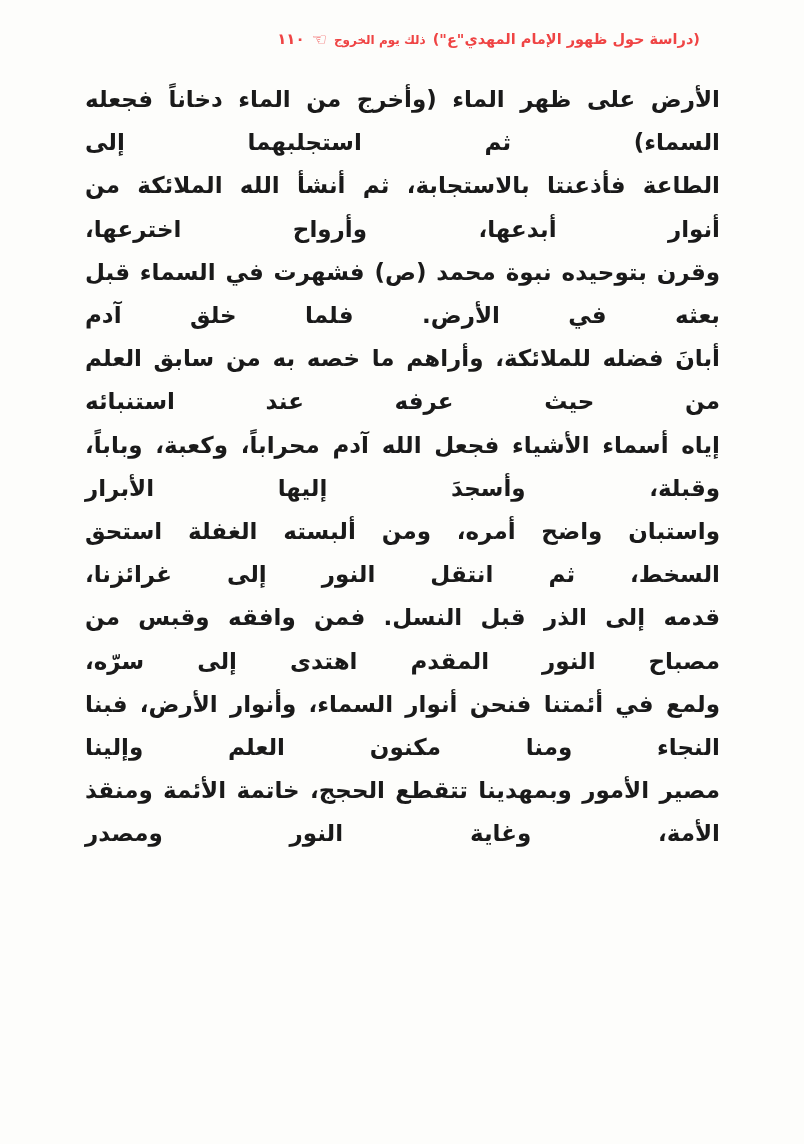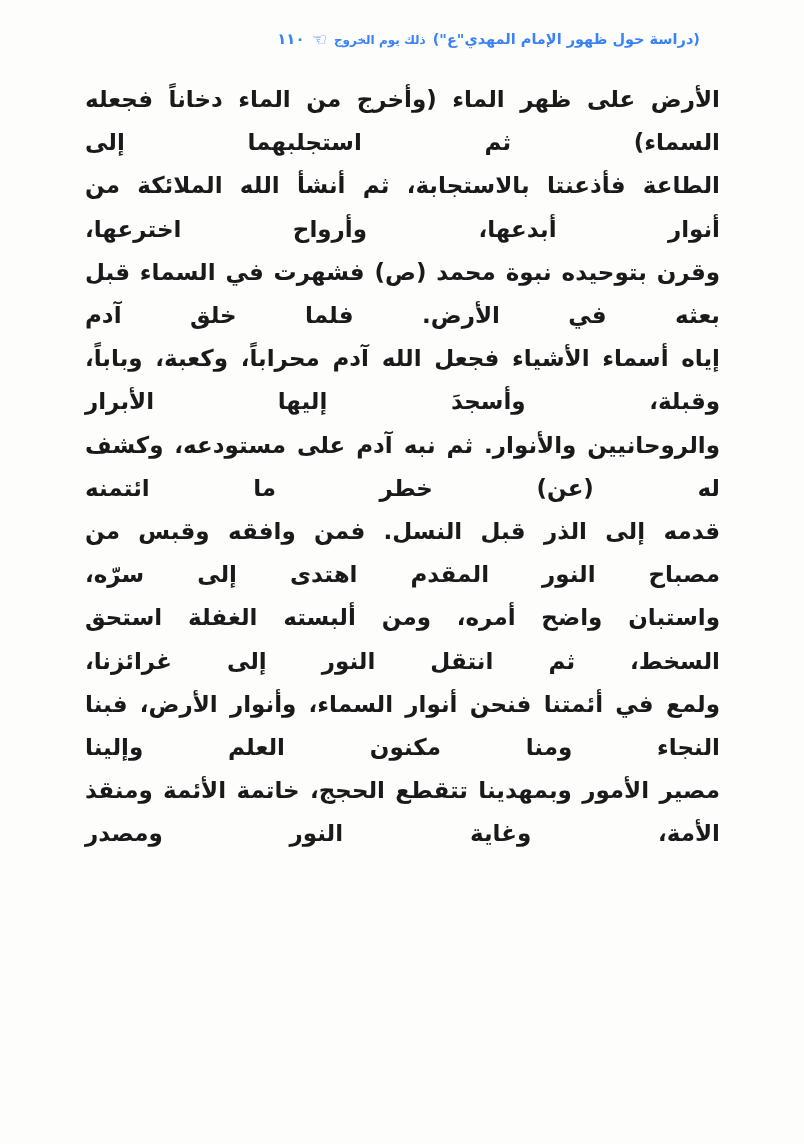--- a/index.html
+++ b/index.html
@@ -8,21 +8,21 @@
     width:804px; height:1144px;
     font-family:"DejaVu Sans", sans-serif;
     color:#1a1a1a;
     overflow:hidden;
   }
   .page { width:804px; height:1144px; background:#fdfdfb; position:relative; }
 
   
   .header {
     display:flex; flex-direction:row; align-items:baseline; justify-content:flex-end;
-    gap:7px; padding:30px 104px 0 0; color:#3b82f6; white-space:nowrap;
+    gap:7px; padding:30px 104px 0 0; color:#ef4444; white-space:nowrap;
   }
   .page-number { font-size:15px; font-weight:bold; }
   .hand-icon   { font-size:17px; line-height:1; position:relative; top:1px; }
   .book-title  { font-size:12px; font-weight:bold; letter-spacing:-0.2px; }
   .book-subtitle { font-size:14.5px; font-weight:bold; }
 
   
   .body-text { margin:30px 84px 0 85px; direction:rtl; }
   .bline {
     font-size:23px; font-weight:bold; line-height:43.2px;
@@ -38,21 +38,21 @@
     <span class="page-number">١١٠</span>
     <span class="hand-icon">☜</span>
     <span class="book-title" dir="rtl">ذلك يوم الخروج</span>
     <span class="book-subtitle" dir="rtl">(دراسة حول ظهور الإمام المهدي"ع")</span>
   </header>
 
   <main class="body-text" id="body-lines">
       <div class="bline">الأرض على ظهر الماء (وأخرج من الماء دخاناً فجعله السماء) ثم استجلبهما إلى</div>
       <div class="bline">الطاعة فأذعنتا بالاستجابة، ثم أنشأ الله الملائكة من أنوار أبدعها، وأرواح اخترعها،</div>
       <div class="bline">وقرن بتوحيده نبوة محمد (ص) فشهرت في السماء قبل بعثه في الأرض. فلما خلق آدم</div>
+      <div class="bline">أبانَ فضله للملائكة، وأراهم ما خصه به من سابق العلم من حيث عرفه عند استنبائه</div>
       <div class="bline">إياه أسماء الأشياء فجعل الله آدم محراباً، وكعبة، وباباً، وقبلة، وأسجدَ إليها الأبرار</div>
-      <div class="bline">والروحانيين والأنوار. ثم نبه آدم على مستودعه، وكشف له (عن) خطر ما ائتمنه</div>
+      <div class="bline">واستبان واضح أمره، ومن ألبسته الغفلة استحق السخط، ثم انتقل النور إلى غرائزنا،</div>
       <div class="bline">قدمه إلى الذر قبل النسل. فمن وافقه وقبس من مصباح النور المقدم اهتدى إلى سرّه،</div>
-      <div class="bline">واستبان واضح أمره، ومن ألبسته الغفلة استحق السخط، ثم انتقل النور إلى غرائزنا،</div>
       <div class="bline">ولمع في أئمتنا فنحن أنوار السماء، وأنوار الأرض، فبنا النجاء ومنا مكنون العلم وإلينا</div>
       <div class="bline">مصير الأمور وبمهدينا تتقطع الحجج، خاتمة الأئمة ومنقذ الأمة، وغاية النور ومصدر</div>
     </main>
 
 </div>
 
 </body></html>

